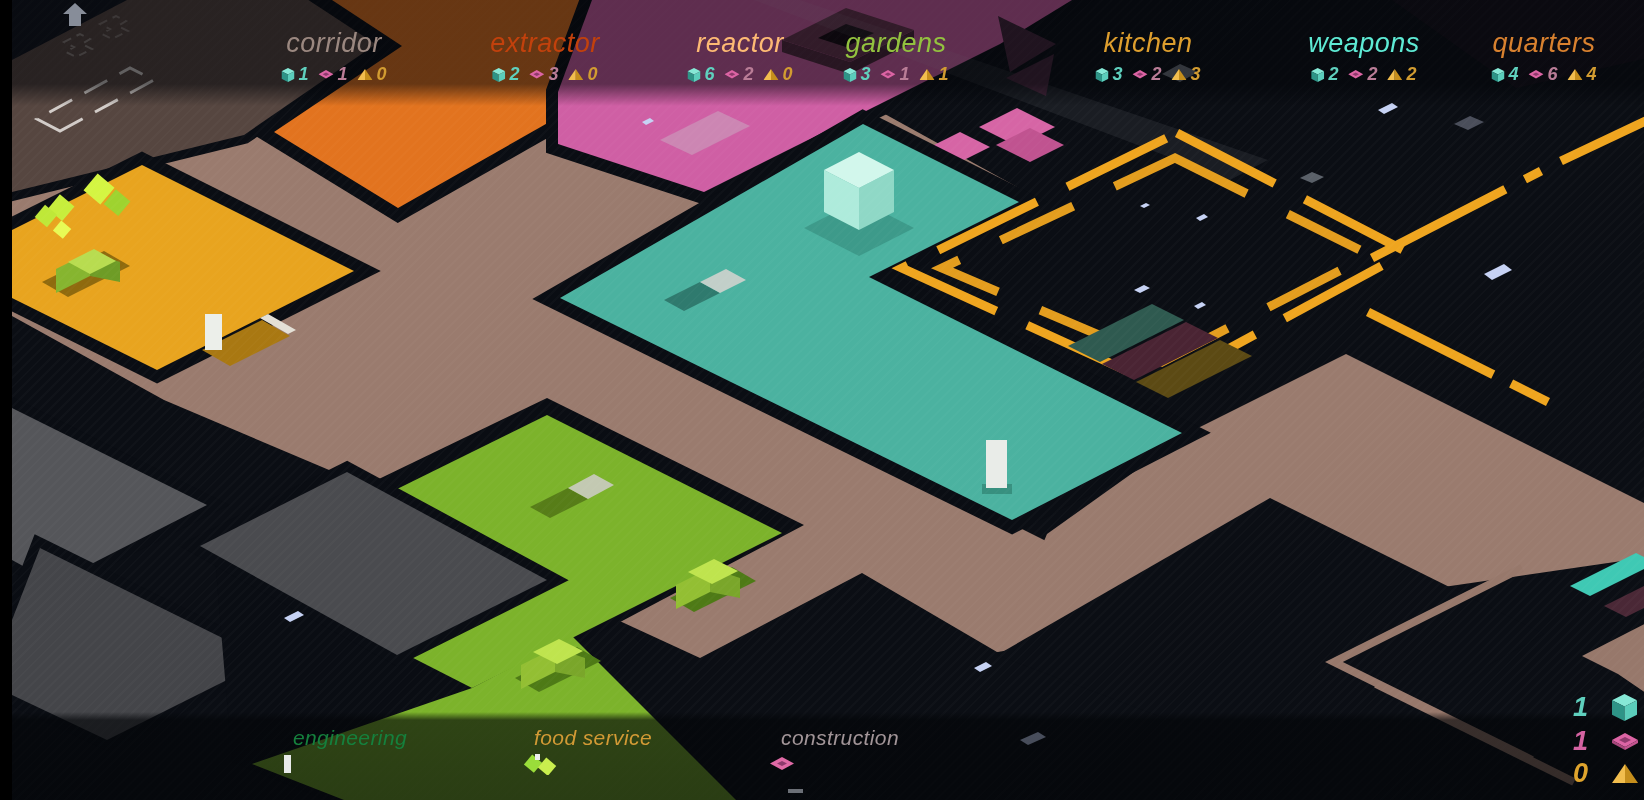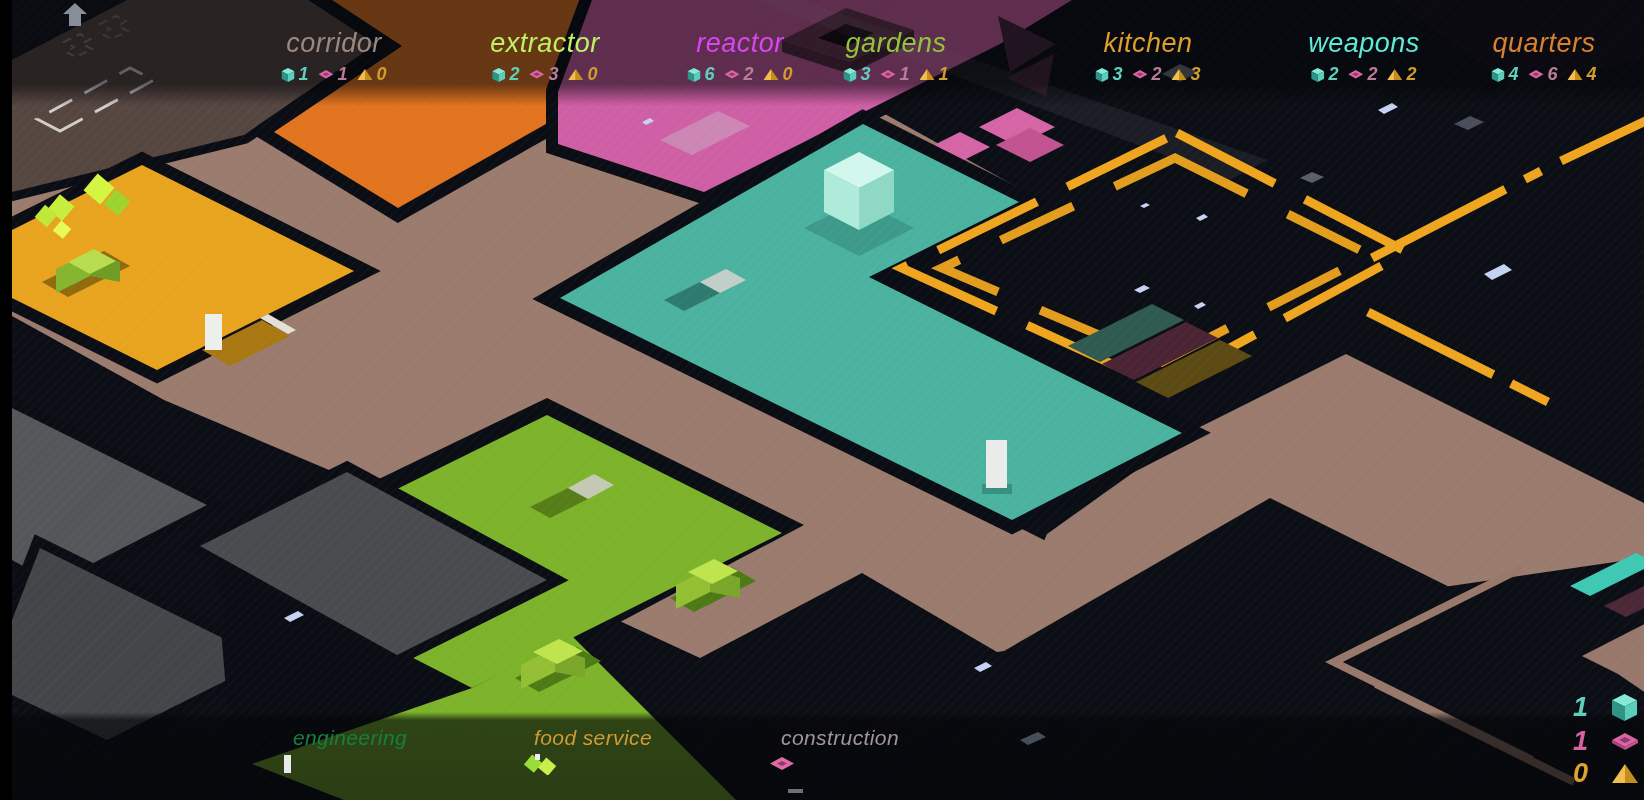--- a/index.html
+++ b/index.html
@@ -202,21 +202,21 @@
     <span class="count">
           <svg width="15" height="11" viewBox="0 0 15 11">
             <polygon points="7.5,0 0,11 7.5,11" fill="#F2BE4E"></polygon>
             <polygon points="7.5,0 15,11 7.5,11" fill="#C58E1C"></polygon>
           </svg>
           <span class="num-pyr">0</span>
         </span>
   </div>
 </div>
 <div class="room-tab" style="left:533px">
-  <div class="room-label" style="color: #bef264;">extractor</div>
+  <div class="room-label" style="color: #c2410c;">extractor</div>
   <div class="room-counts">
     <span class="count">
           <svg width="13" height="14" viewBox="0 0 13 14">
             <polygon points="6.5,0 13,3.2 6.5,6.4 0,3.2" fill="#86E8D6"></polygon>
             <polygon points="0,3.2 6.5,6.4 6.5,14 0,10.8" fill="#2E9487"></polygon>
             <polygon points="6.5,6.4 13,3.2 13,10.8 6.5,14" fill="#5BCDBB"></polygon>
           </svg>
           <span class="num-cube">2</span>
         </span>
     <span class="count">
@@ -229,21 +229,21 @@
     <span class="count">
           <svg width="15" height="11" viewBox="0 0 15 11">
             <polygon points="7.5,0 0,11 7.5,11" fill="#F2BE4E"></polygon>
             <polygon points="7.5,0 15,11 7.5,11" fill="#C58E1C"></polygon>
           </svg>
           <span class="num-pyr">0</span>
         </span>
   </div>
 </div>
 <div class="room-tab" style="left:728px">
-  <div class="room-label" style="color: #d946ef;">reactor</div>
+  <div class="room-label" style="color: #fdba74;">reactor</div>
   <div class="room-counts">
     <span class="count">
           <svg width="13" height="14" viewBox="0 0 13 14">
             <polygon points="6.5,0 13,3.2 6.5,6.4 0,3.2" fill="#86E8D6"></polygon>
             <polygon points="0,3.2 6.5,6.4 6.5,14 0,10.8" fill="#2E9487"></polygon>
             <polygon points="6.5,6.4 13,3.2 13,10.8 6.5,14" fill="#5BCDBB"></polygon>
           </svg>
           <span class="num-cube">6</span>
         </span>
     <span class="count">

